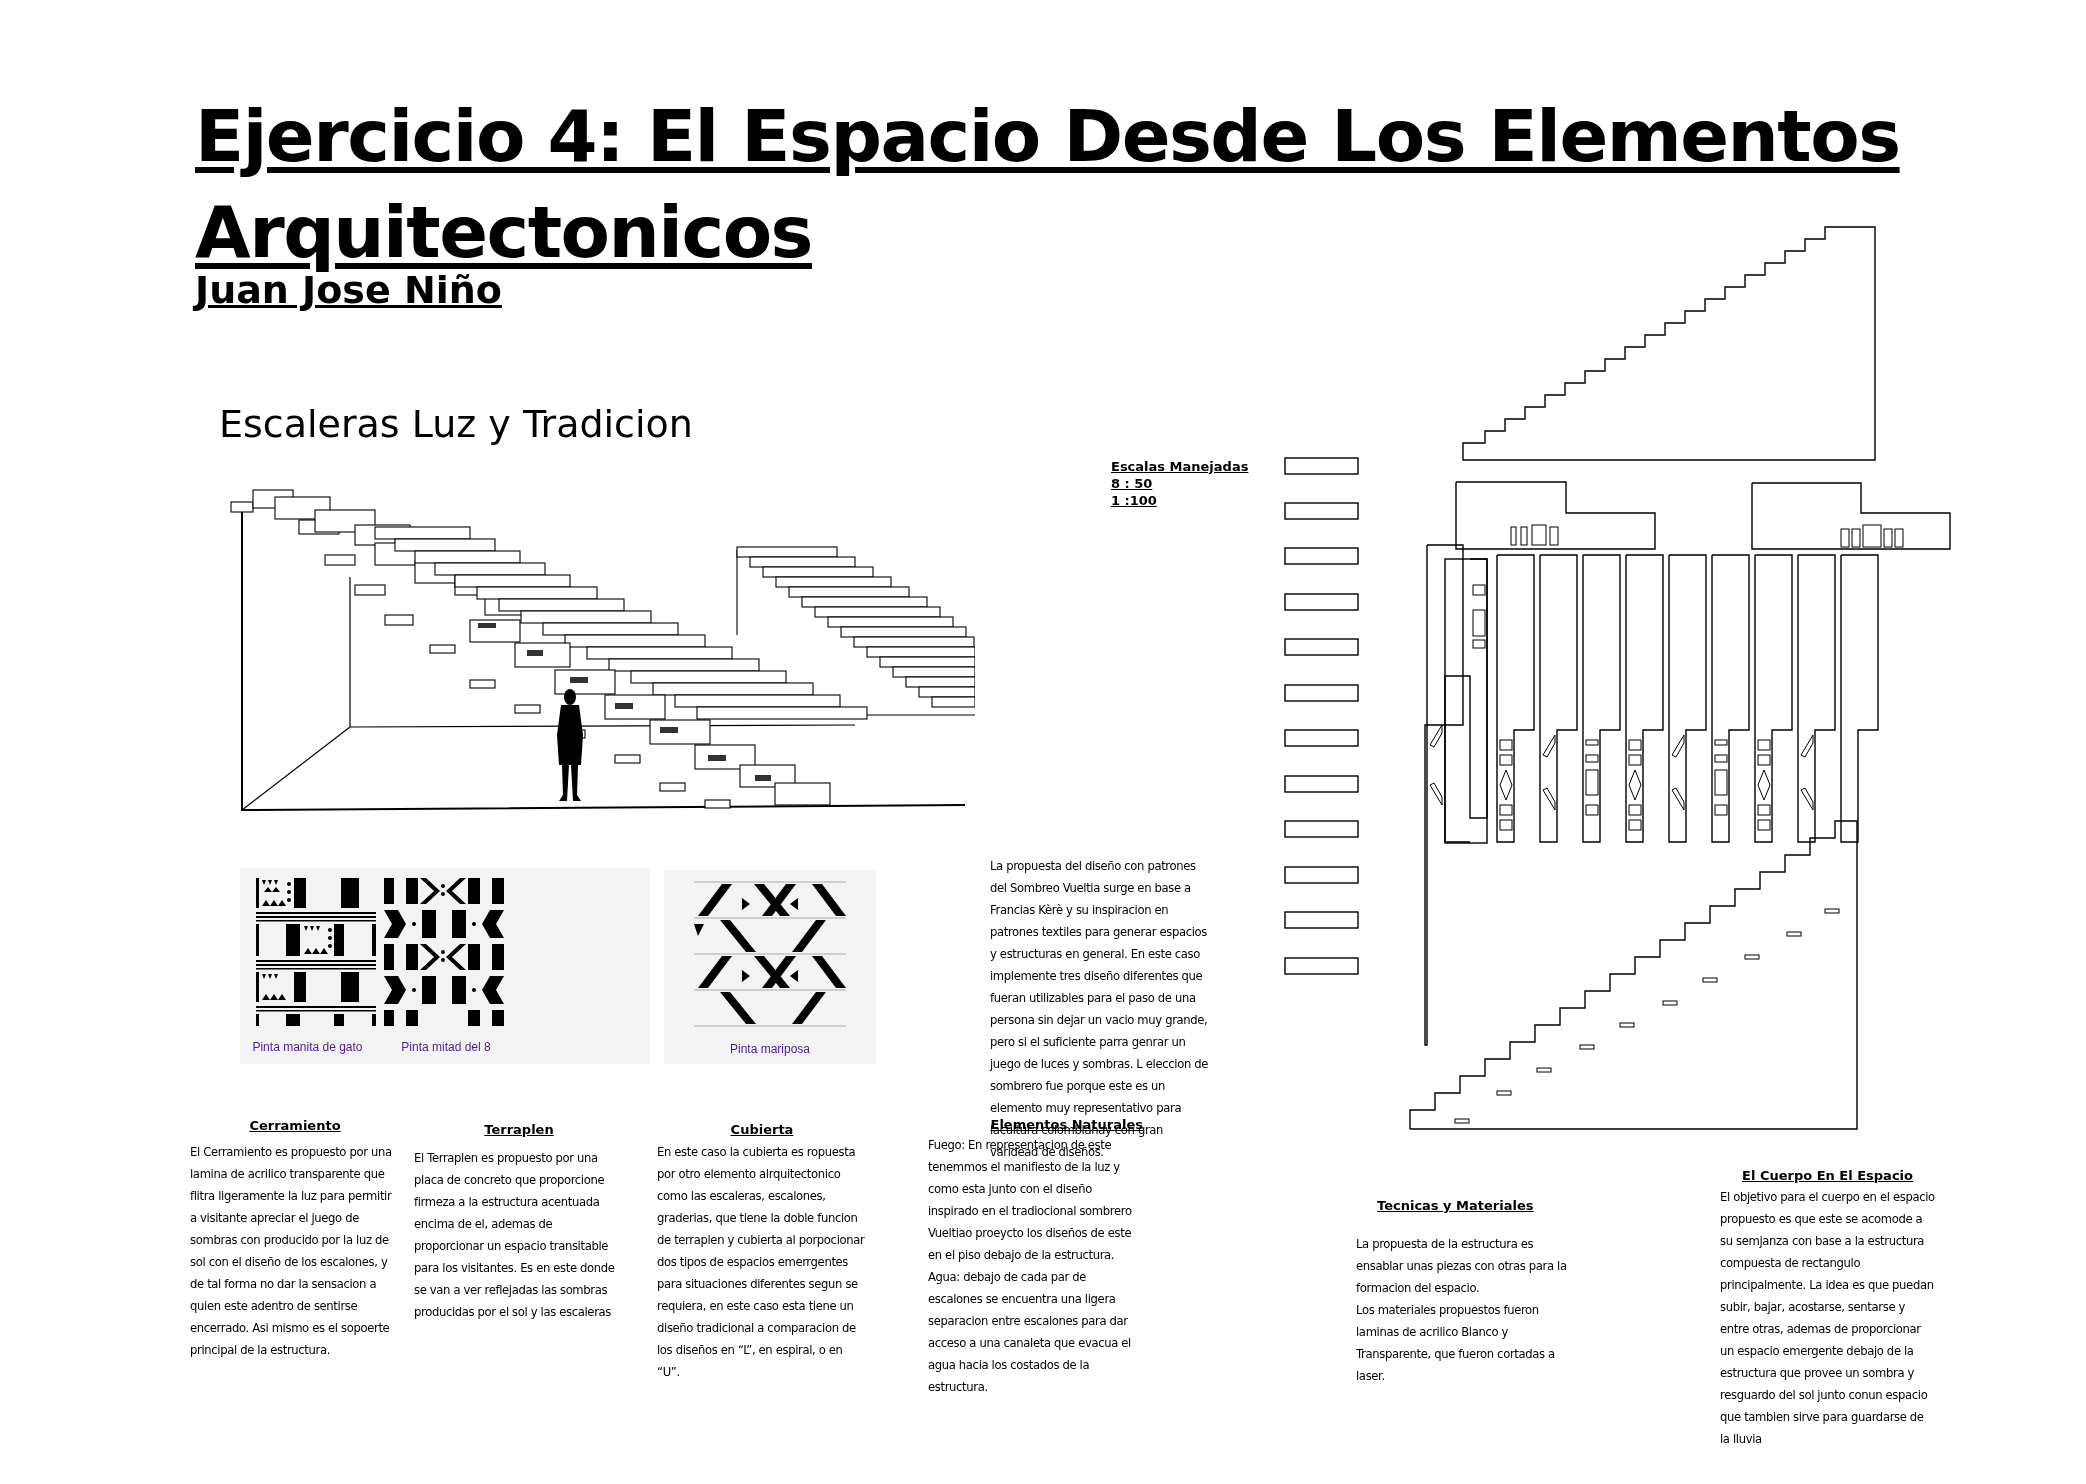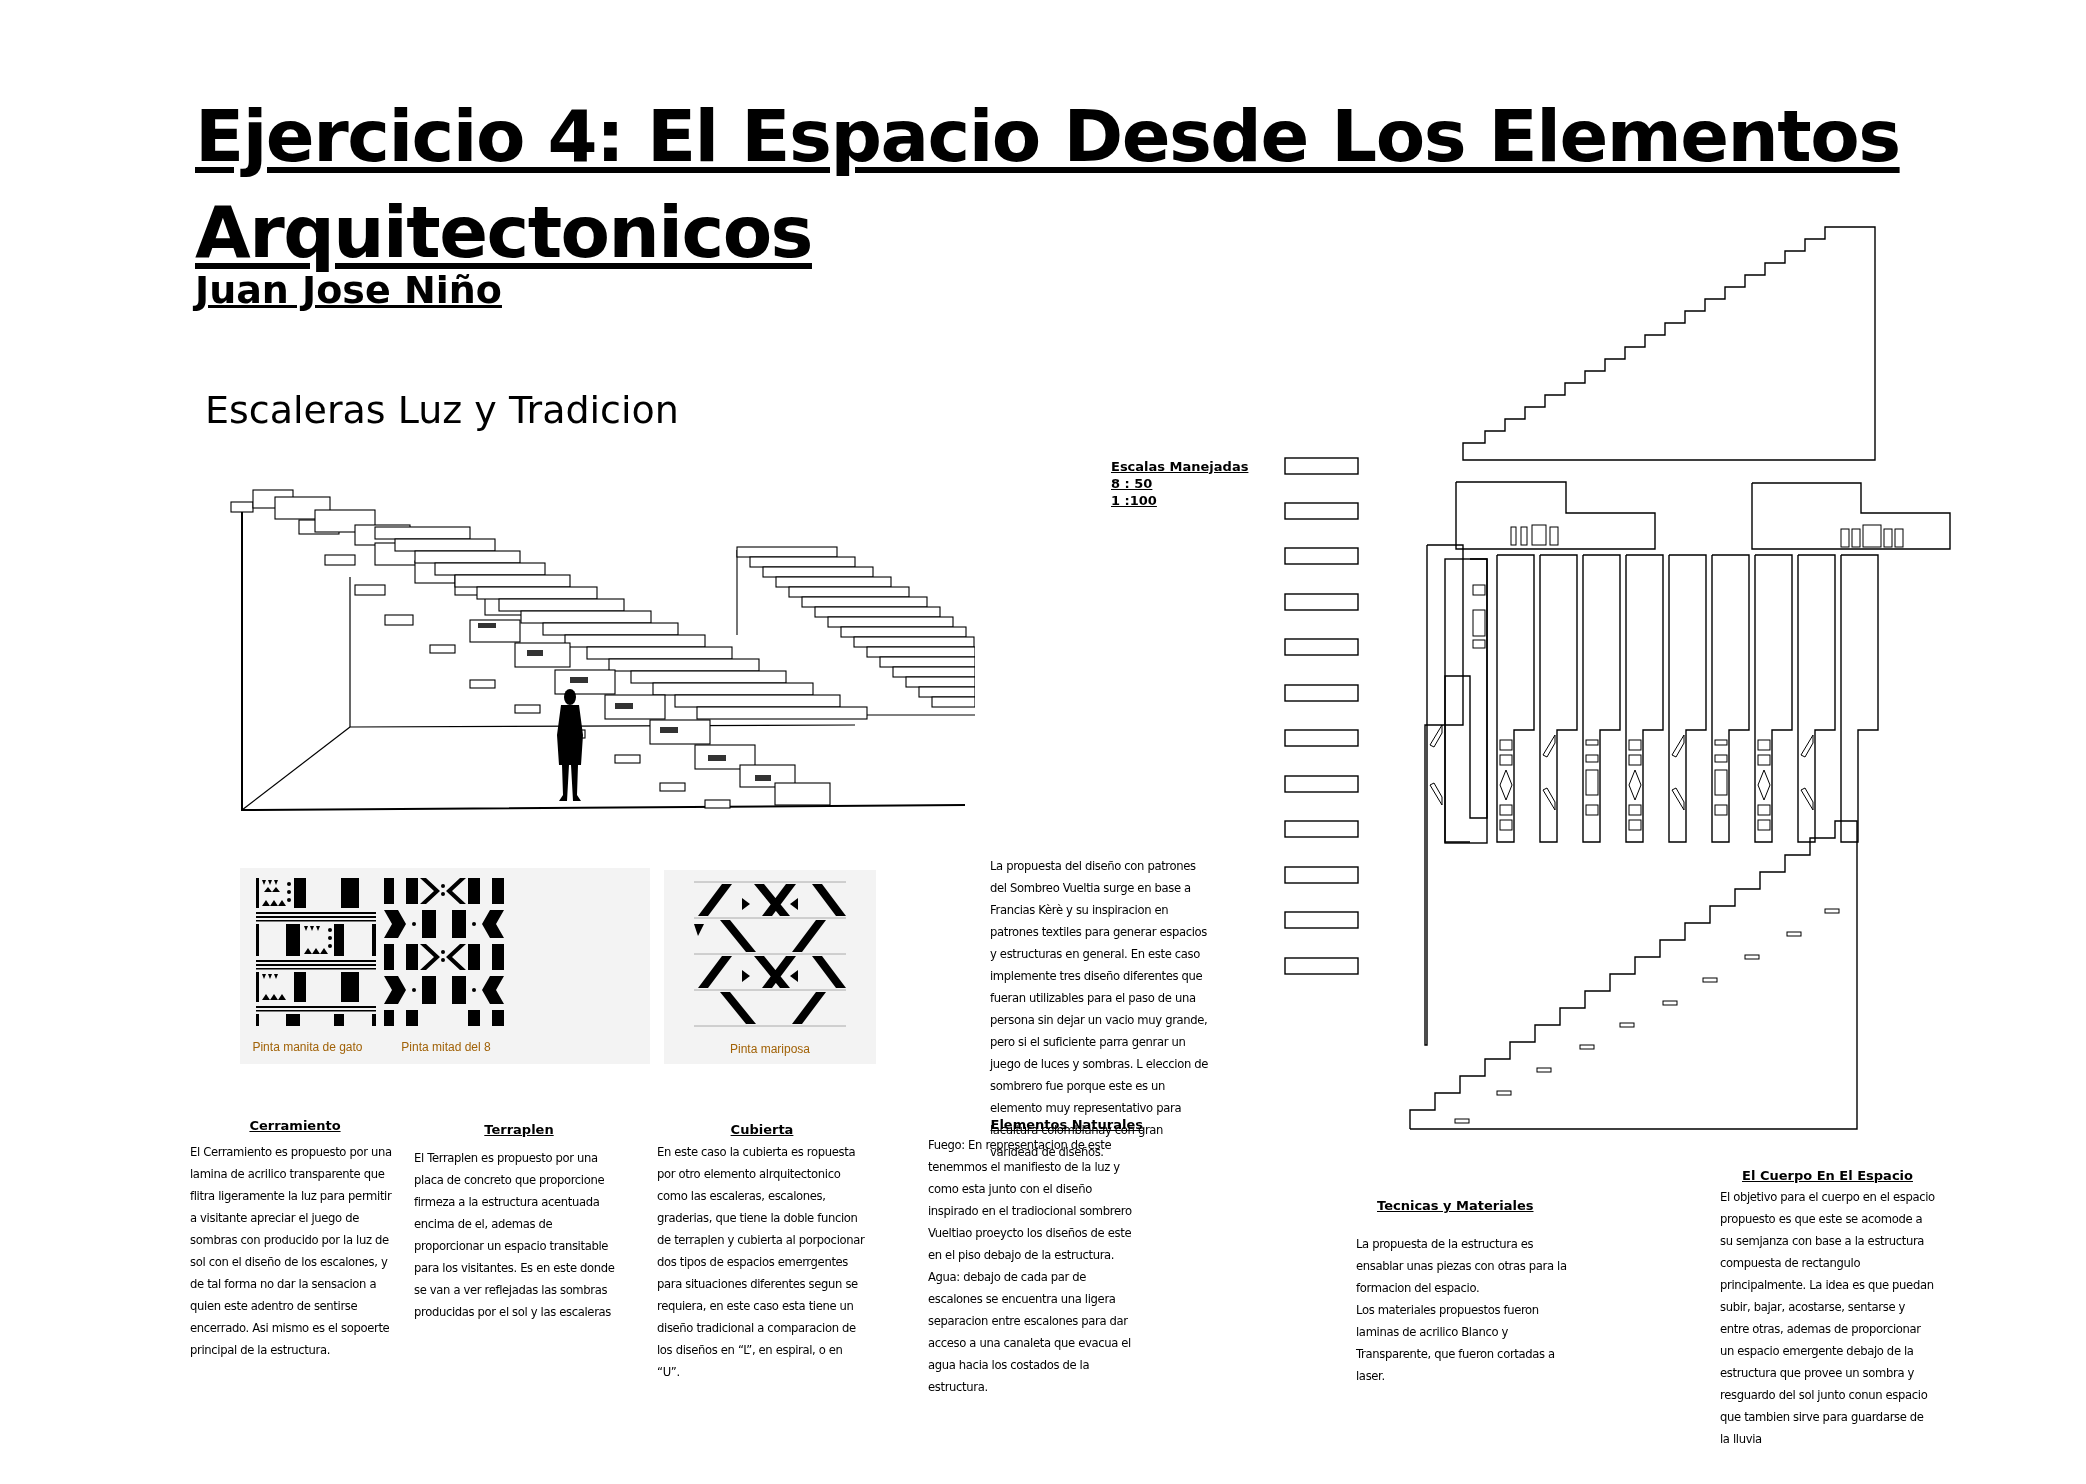--- a/index.html
+++ b/index.html
@@ -1,26 +1,26 @@
 <!DOCTYPE html>
 <html><head>
 <meta charset="utf-8">
 <style>
   html, body { margin:0; padding:0; background:#ffffff; }
   body { width:2086px; height:1484px; position:relative; overflow:hidden; font-family:"Liberation Sans", sans-serif; color:#000; }
   .abs { position:absolute; }
   .title { left:195px; top:88px; font-family:"DejaVu Sans", sans-serif; font-weight:bold; font-size:72px; line-height:96px; letter-spacing:-1.5px; text-decoration:underline; text-decoration-thickness:6px; text-underline-offset:6px; margin:0; }
   .author { left:195px; top:268px; font-family:"DejaVu Sans", sans-serif; font-weight:bold; font-size:38px; text-decoration:underline; text-decoration-thickness:3px; margin:0; }
-  .subtitle { left:202px; top:385px; font-family:"DejaVu Sans", sans-serif; font-size:38px; margin:3px; }
+  .subtitle { left:202px; top:385px; font-family:"DejaVu Sans", sans-serif; font-size:38px; margin:17px; }
   .scales { left:1111px; top:458px; font-family:"DejaVu Sans", sans-serif; font-weight:bold; font-size:13px; line-height:17px; }
   .scales div { text-decoration:underline; }
   .h { font-family:"DejaVu Sans", sans-serif; font-weight:bold; font-size:13px; text-decoration:underline; text-align:center; margin:0; }
   .p { font-family:"DejaVu Sans", sans-serif; font-size:11.6px; line-height:22px; margin:0; letter-spacing:-0.35px; }
   .panel { background:#f3f3f3; }
-  .cap { font-family:"Liberation Sans", sans-serif; font-size:12px; color:#a16207; text-align:center; }
+  .cap { font-family:"Liberation Sans", sans-serif; font-size:12px; color:#4c1d95; text-align:center; }
   svg { display:block; }
 </style>
 </head>
 <body>
 
 <h1 class="abs title">
   <span>Ejercicio 4: El Espacio Desde Los Elementos</span><br>
   <span>Arquitectonicos</span>
 </h1>
 <div class="abs author">Juan Jose Niño</div>

